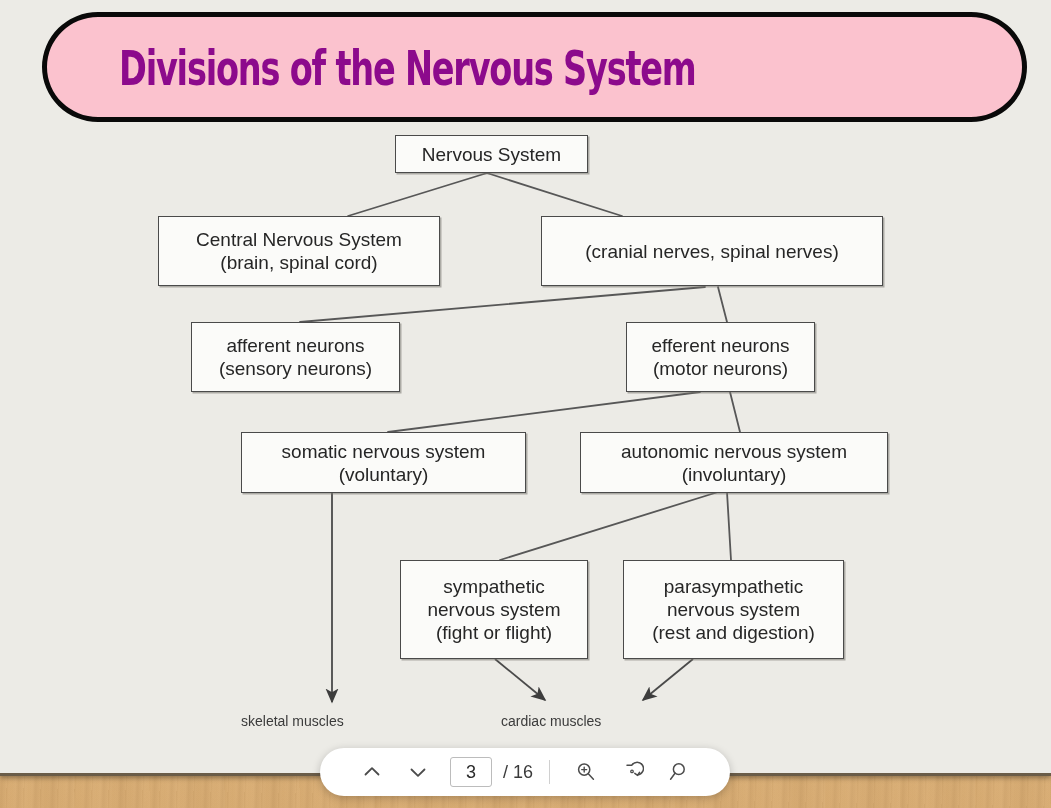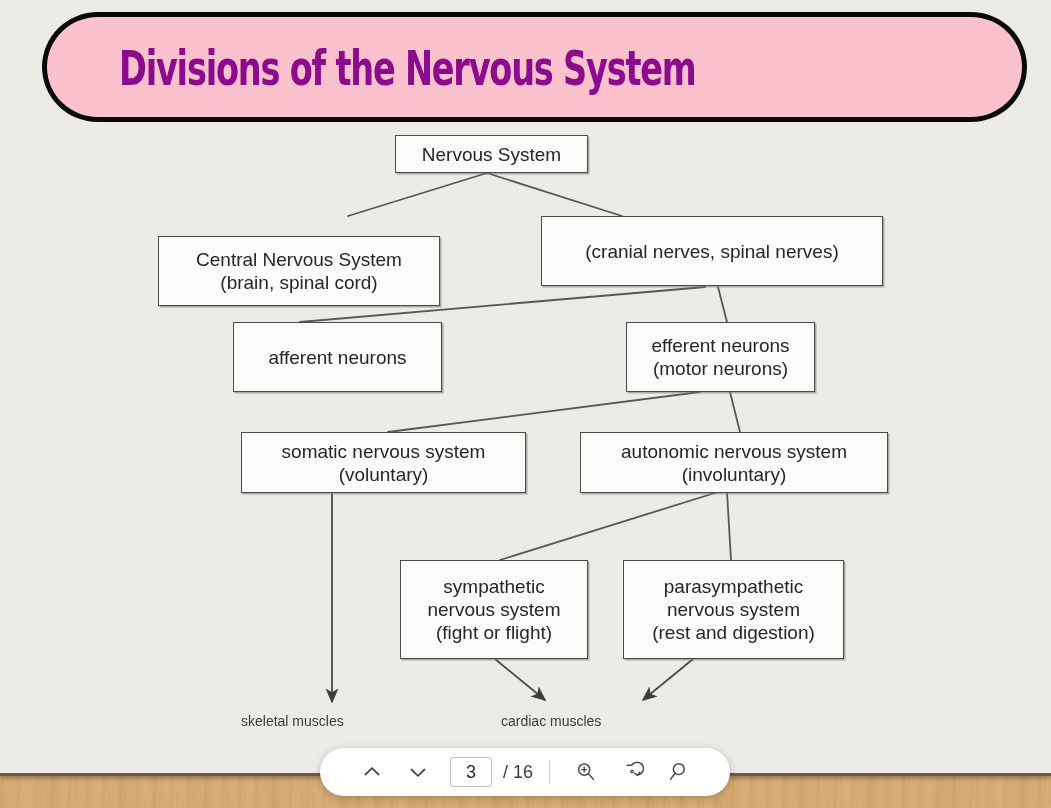--- a/index.html
+++ b/index.html
@@ -230,31 +230,32 @@
           <line x1="495" y1="659" x2="545" y2="700"></line>
 
           <line x1="693" y1="659" x2="643" y2="700"></line>
         </g>
       </svg>
 
       <div class="node" style="left:395px; top:135px; width:193px; height:38px;">
         <span>Nervous System</span>
       </div>
 
-      <div class="node" style="left:158px; top:216px; width:282px; height:70px;margin-top:20px;">
+      <div class="node" style="left:158px; top:216px; width:282px; height:70px;">
         <span>Central Nervous System</span>
         <span class="l2">(brain, spinal cord)</span>
       </div>
 
       <div class="node" style="left:541px; top:216px; width:342px; height:70px;">
         <span class="l2">(cranial nerves, spinal nerves)</span>
       </div>
 
-      <div class="node" style="left:191px; top:322px; width:209px; height:70px;margin-left:42px;">
+      <div class="node" style="left:191px; top:322px; width:209px; height:70px;">
         <span>afferent neurons</span>
+        <span class="l2">(sensory neurons)</span>
       </div>
 
       <div class="node" style="left:241px; top:432px; width:285px; height:61px;">
         <span>somatic nervous system</span>
         <span class="l2">(voluntary)</span>
       </div>
 
       <div class="node" style="left:626px; top:322px; width:189px; height:70px;">
         <span>efferent neurons</span>
         <span class="l2">(motor neurons)</span>

